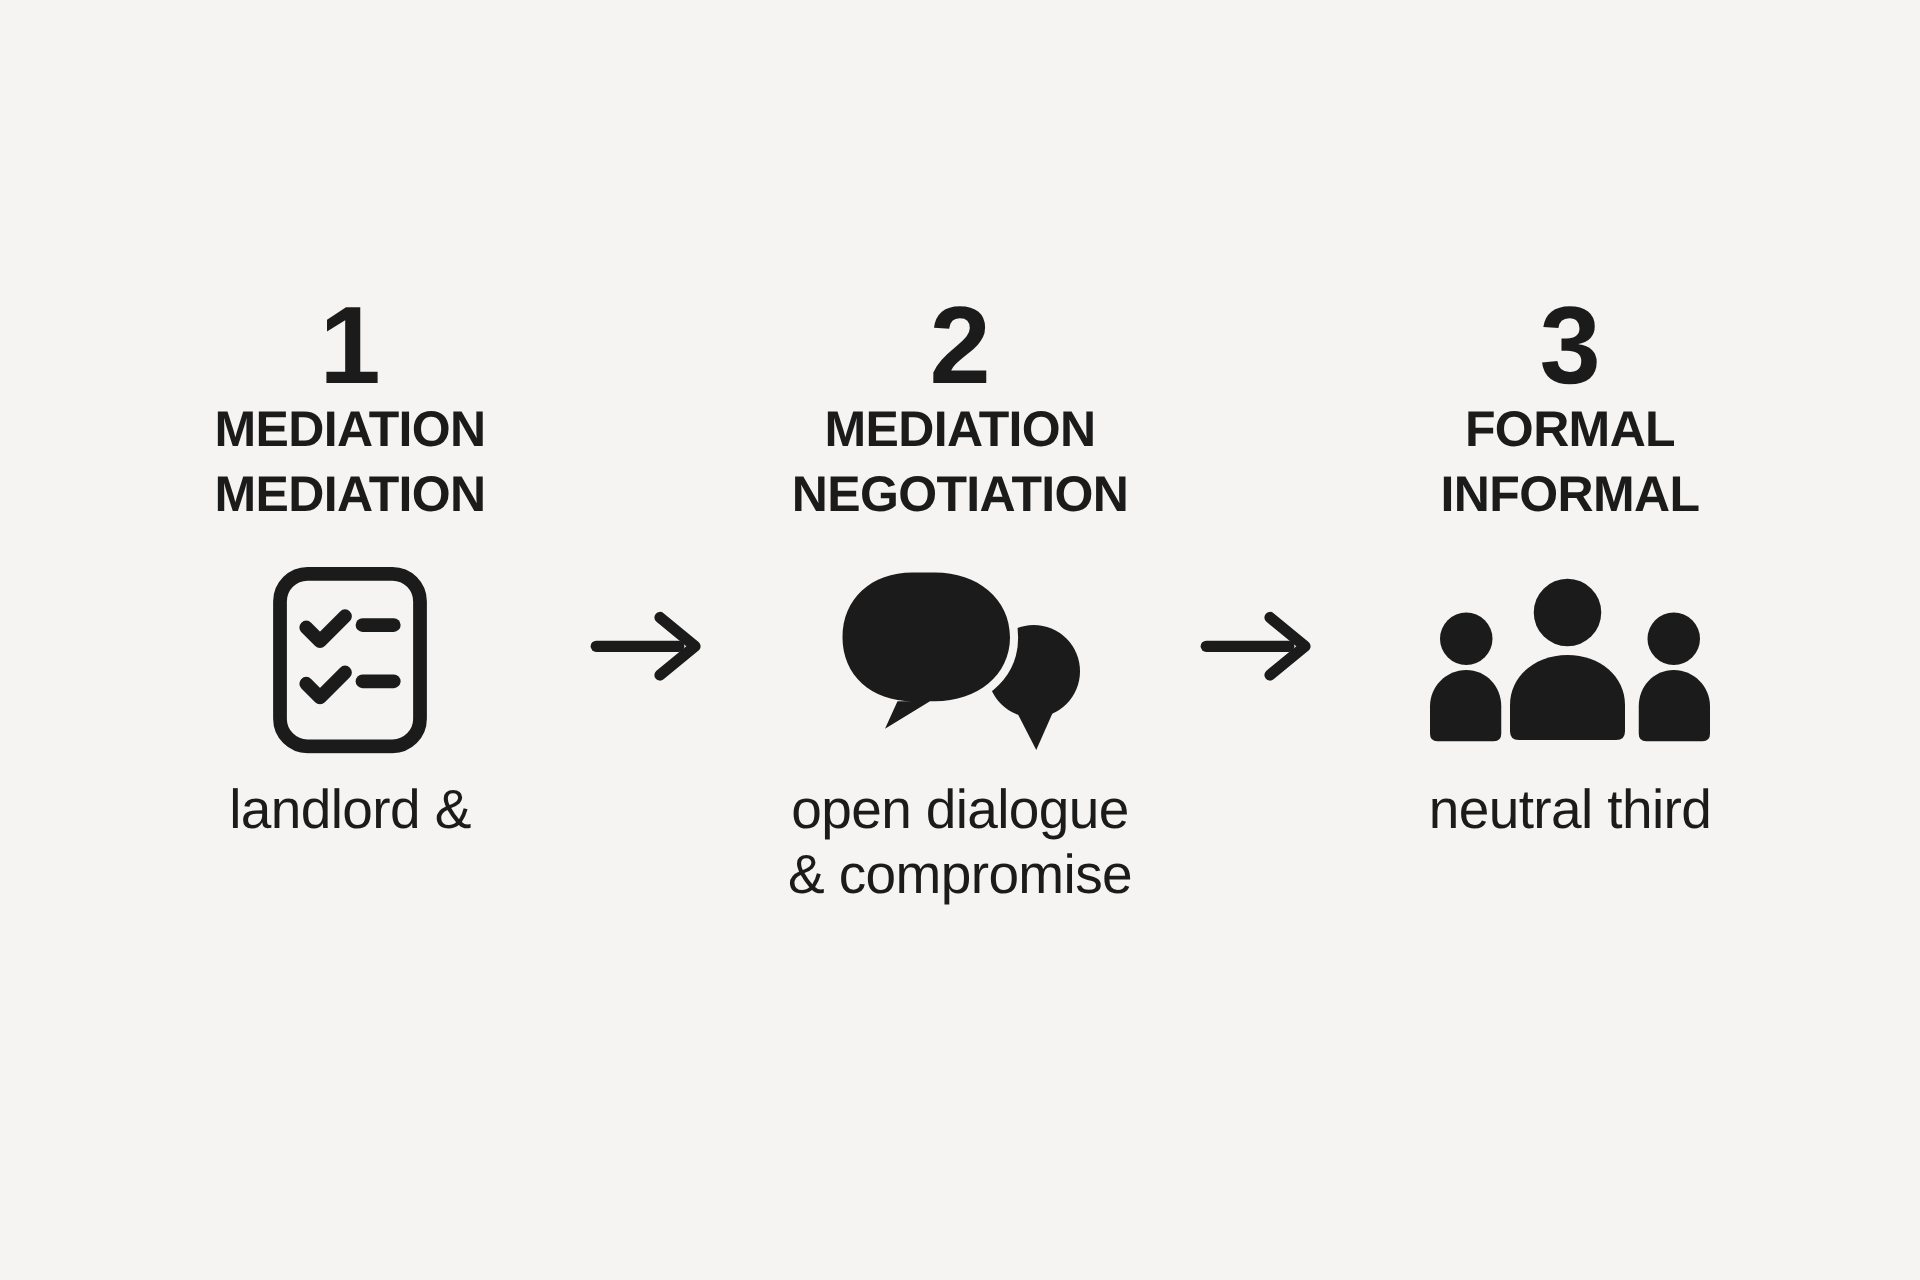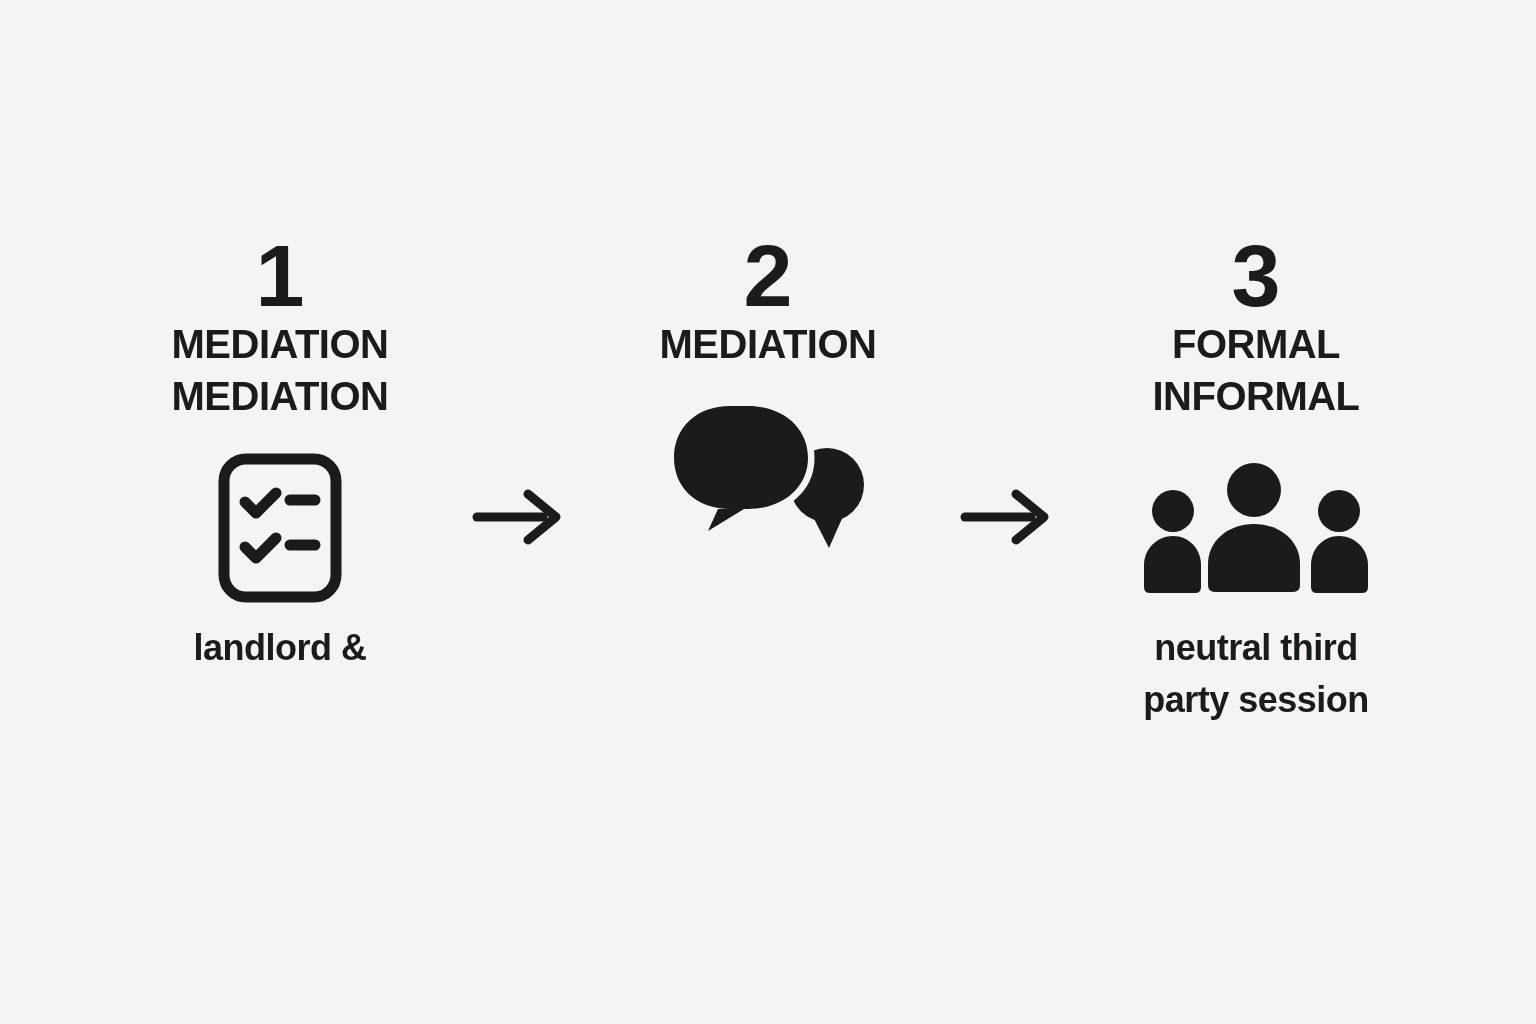--- a/index.html
+++ b/index.html
@@ -40,22 +40,22 @@
   .step-title span { display: block; }
   .icon-box {
     height: 152px;
     margin-top: 30px;
     display: flex;
     align-items: center;
     justify-content: center;
   }
   .step-caption {
     margin: 18px 0 0 0;
-    font-size: 36px;
-    font-weight: 700;
+    font-size: 44px;
+    font-weight: 400;
     line-height: 52px;
     letter-spacing: -0.5px;
   }
   .step-caption span { display: block; }
   .arrow-cell {
     width: 148px;
     padding-top: 255px;
     display: flex;
     justify-content: center;
   }
@@ -94,32 +94,37 @@
       <svg width="92" height="60" viewBox="0 0 92 60" aria-hidden="true">
         <path class="stroke-ink" stroke-width="9" d="M5 30 H71"></path>
         <path class="stroke-ink" stroke-width="9" d="M56 7 L84 30 L56 53"></path>
       </svg>
     </div>
 
     <section class="step">
       <div class="step-number">2</div>
       <h2 class="step-title">
         <span>MEDIATION</span>
+        <span>NEGOTIATION</span>
       </h2>
       <div class="icon-box">
         <svg width="196" height="150" viewBox="0 0 196 150" aria-hidden="true">
 
           <circle class="fill-ink" cx="157" cy="84" r="37"></circle>
           <path class="fill-ink" d="M138 106 L159 147 L178 104 Z"></path>
 
           <path class="halo" stroke-width="13" d="M60 5 H78 C112 5 138 26 138 57 C138 87 112 108 78 108 H74 L38 130 L48 108 H60 C27 108 4 87 4 57 C4 26 27 5 60 5 Z"></path>
 
           <path class="fill-ink" d="M60 5 H78 C112 5 138 26 138 57 C138 87 112 108 78 108 H74 L38 130 L48 108 H60 C27 108 4 87 4 57 C4 26 27 5 60 5 Z"></path>
         </svg>
       </div>
+      <p class="step-caption">
+        <span>open dialogue</span>
+        <span>&amp; compromise</span>
+      </p>
     </section>
 
     <div class="arrow-cell">
       <svg width="92" height="60" viewBox="0 0 92 60" aria-hidden="true">
         <path class="stroke-ink" stroke-width="9" d="M5 30 H71"></path>
         <path class="stroke-ink" stroke-width="9" d="M56 7 L84 30 L56 53"></path>
       </svg>
     </div>
 
     <section class="step">
@@ -141,18 +146,17 @@
             <circle cx="111" cy="28" r="27"></circle>
             <path d="M65 123 V102 C65 79 85 62 111 62 C137 62 157 79 157 102 V123 Q157 130 150 130 H72 Q65 130 65 123 Z"></path>
           </g>
 
           <circle class="fill-ink" cx="111" cy="28" r="27"></circle>
           <path class="fill-ink" d="M65 123 V102 C65 79 85 62 111 62 C137 62 157 79 157 102 V123 Q157 130 150 130 H72 Q65 130 65 123 Z"></path>
         </svg>
       </div>
       <p class="step-caption">
         <span>neutral third</span>
-        <span>party session</span>
       </p>
     </section>
 
   </div>
 </div>
 
 </body></html>

